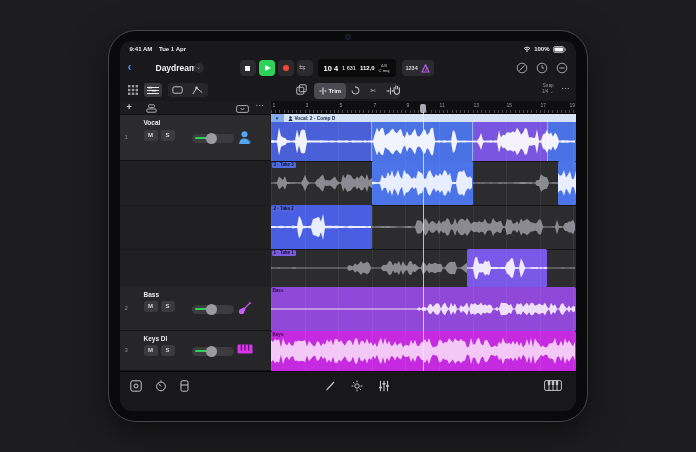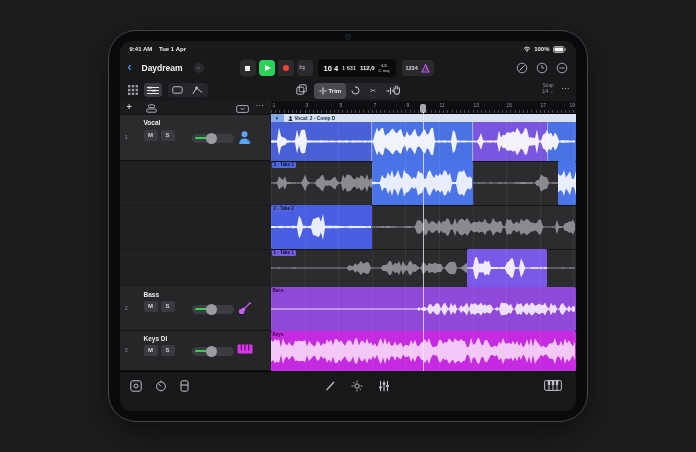--- a/index.html
+++ b/index.html
@@ -15,21 +15,21 @@
           border-radius:11px;overflow:hidden;}
   .topchrome{position:absolute;left:0;top:0;width:456px;height:60px;background:#19191b;}
   
   .statusbar{position:absolute;left:0;top:0;width:456px;height:14px;display:flex;align-items:center;
              justify-content:space-between;padding:2px 10px 0;font-size:6px;color:#ececee;}
   .sb-left span{margin-right:5px;font-weight:bold;}
   .sb-right{display:flex;align-items:center;gap:3px;font-weight:bold;}
   
   .toolbar{position:absolute;left:0;top:14px;width:456px;height:26px;}
   .backchev{position:absolute;left:8px;top:5px;font-size:12px;color:#3f8ef7;font-weight:bold;line-height:14px;}
-  .ptitle{position:absolute;left:22px;top:8px;font-size:8.5px;font-weight:bold;color:#f2f2f4;}
+  .ptitle{position:absolute;left:36px;top:8px;font-size:8.5px;font-weight:bold;color:#f2f2f4;}
   .tmenu{position:absolute;left:74px;top:8px;width:10px;height:10px;border-radius:50%;background:#2b2b2e;
          color:#9a9aa0;font-size:6px;text-align:center;line-height:9px;}
   .transport{position:absolute;left:120px;top:5px;display:flex;gap:3px;}
   .tbtn{width:16px;height:16px;border-radius:4px;background:#2b2b2e;position:relative;}
   .tbtn.play{background:#2bd158;}
   .tbtn .sq{position:absolute;left:5.5px;top:5.5px;width:5px;height:5px;background:#f4f4f6;}
   .tbtn .tri{position:absolute;left:6px;top:4.5px;width:0;height:0;border-left:6px solid #fff;
              border-top:3.5px solid transparent;border-bottom:3.5px solid transparent;}
   .tbtn .dot{position:absolute;left:5px;top:5px;width:6px;height:6px;border-radius:50%;background:#ff453a;}
   .tbtn .cyc{position:absolute;left:2.5px;top:4px;font-size:8px;color:#9a9aa0;line-height:8px;}

